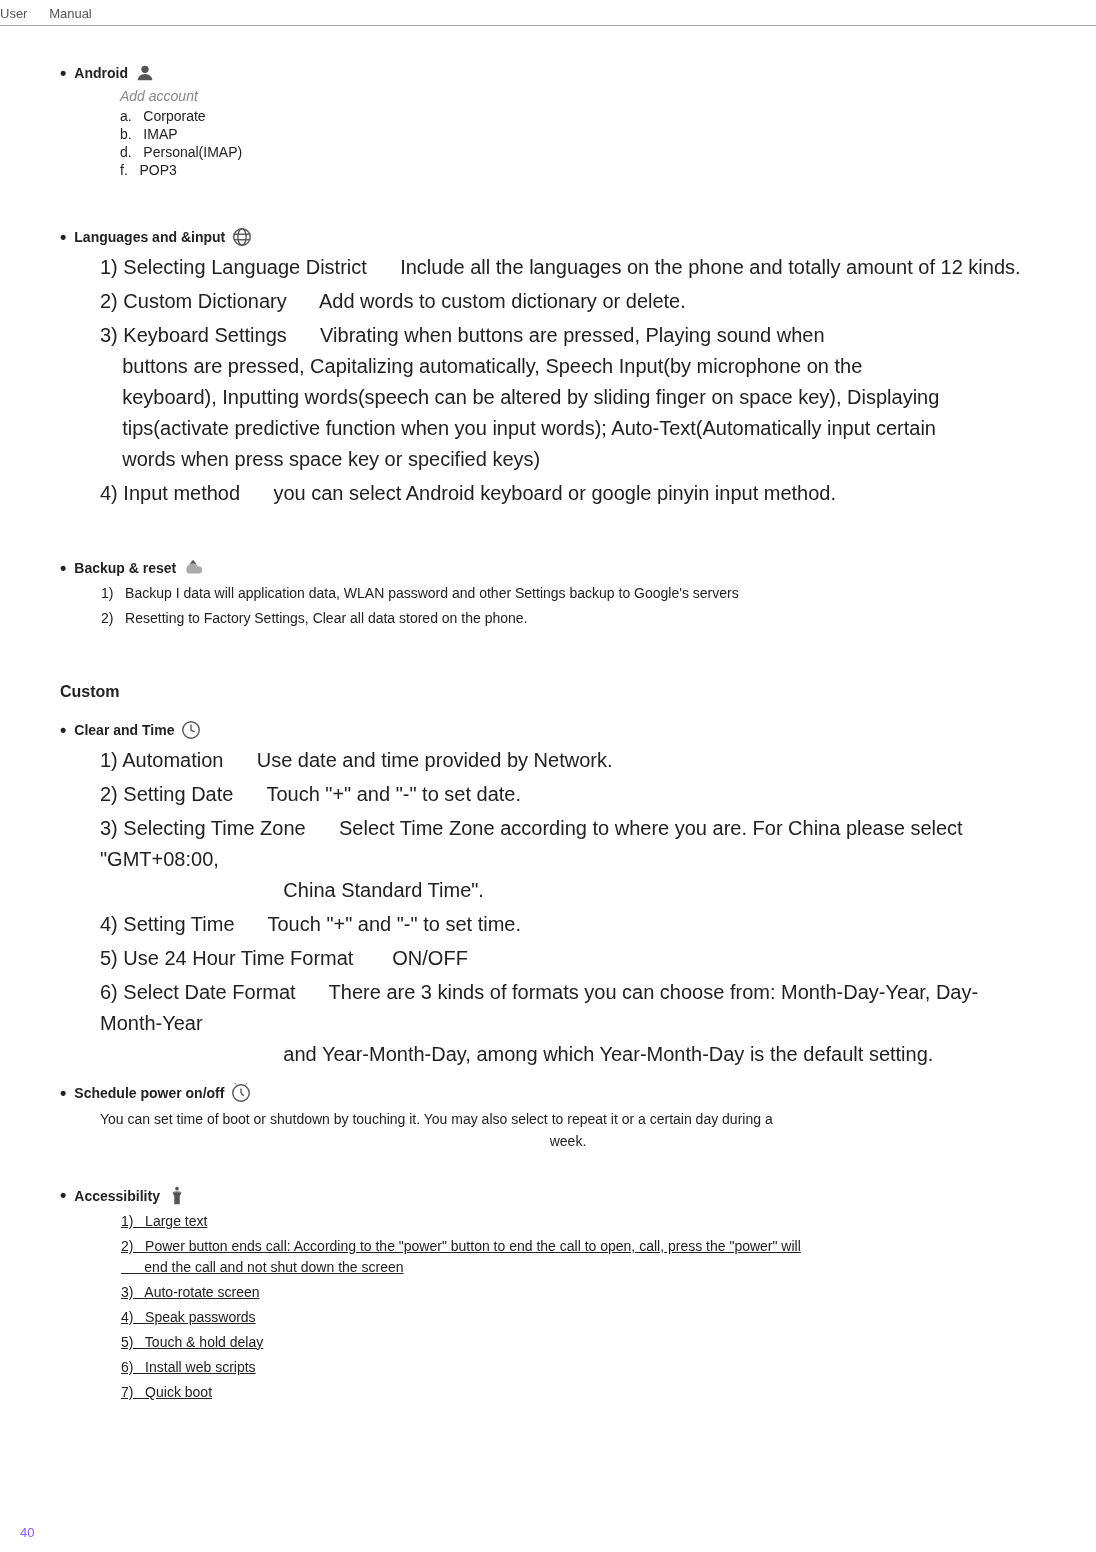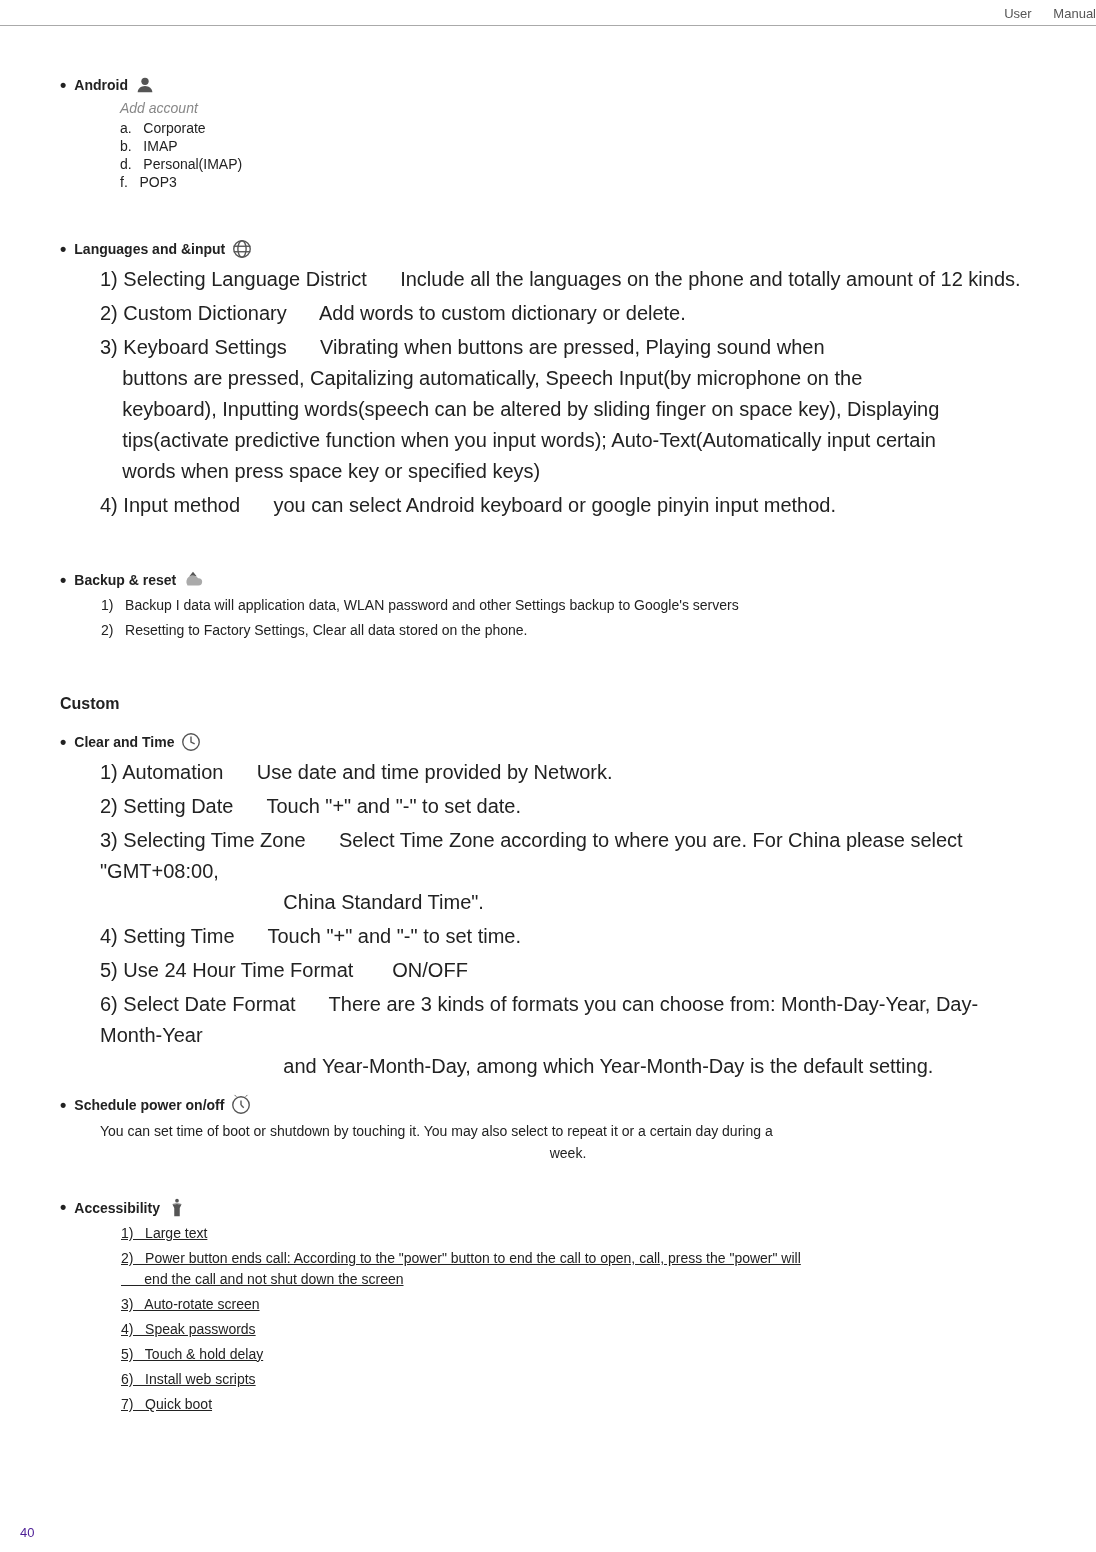--- a/index.html
+++ b/index.html
@@ -6,36 +6,36 @@
     body {
       font-family: Arial, sans-serif;
       font-size: 14px;
       color: #222;
       background: #fff;
       width: 1096px;
       min-height: 1552px;
       padding: 0;
     }
     .page-header {
-      text-align: right;
+      text-align: left;
       font-size: 13px;
       color: #555;
       border-bottom: 1px solid #aaa;
       padding: 6px 0 4px;
-      margin-bottom: 20px;
+      margin-bottom: 8px;
     }
     .page-content {
       padding: 10px 60px 40px 60px;
     }
     .page-footer {
       position: fixed;
       bottom: 12px;
       left: 20px;
       font-size: 13px;
-      color: #4c1d95;
+      color: #8b5cf6;
     }
     
     .section-title {
       font-size: 16px;
       font-weight: bold;
       margin: 24px 0 10px 0;
     }
     
     .bullet-heading {
       display: flex;

